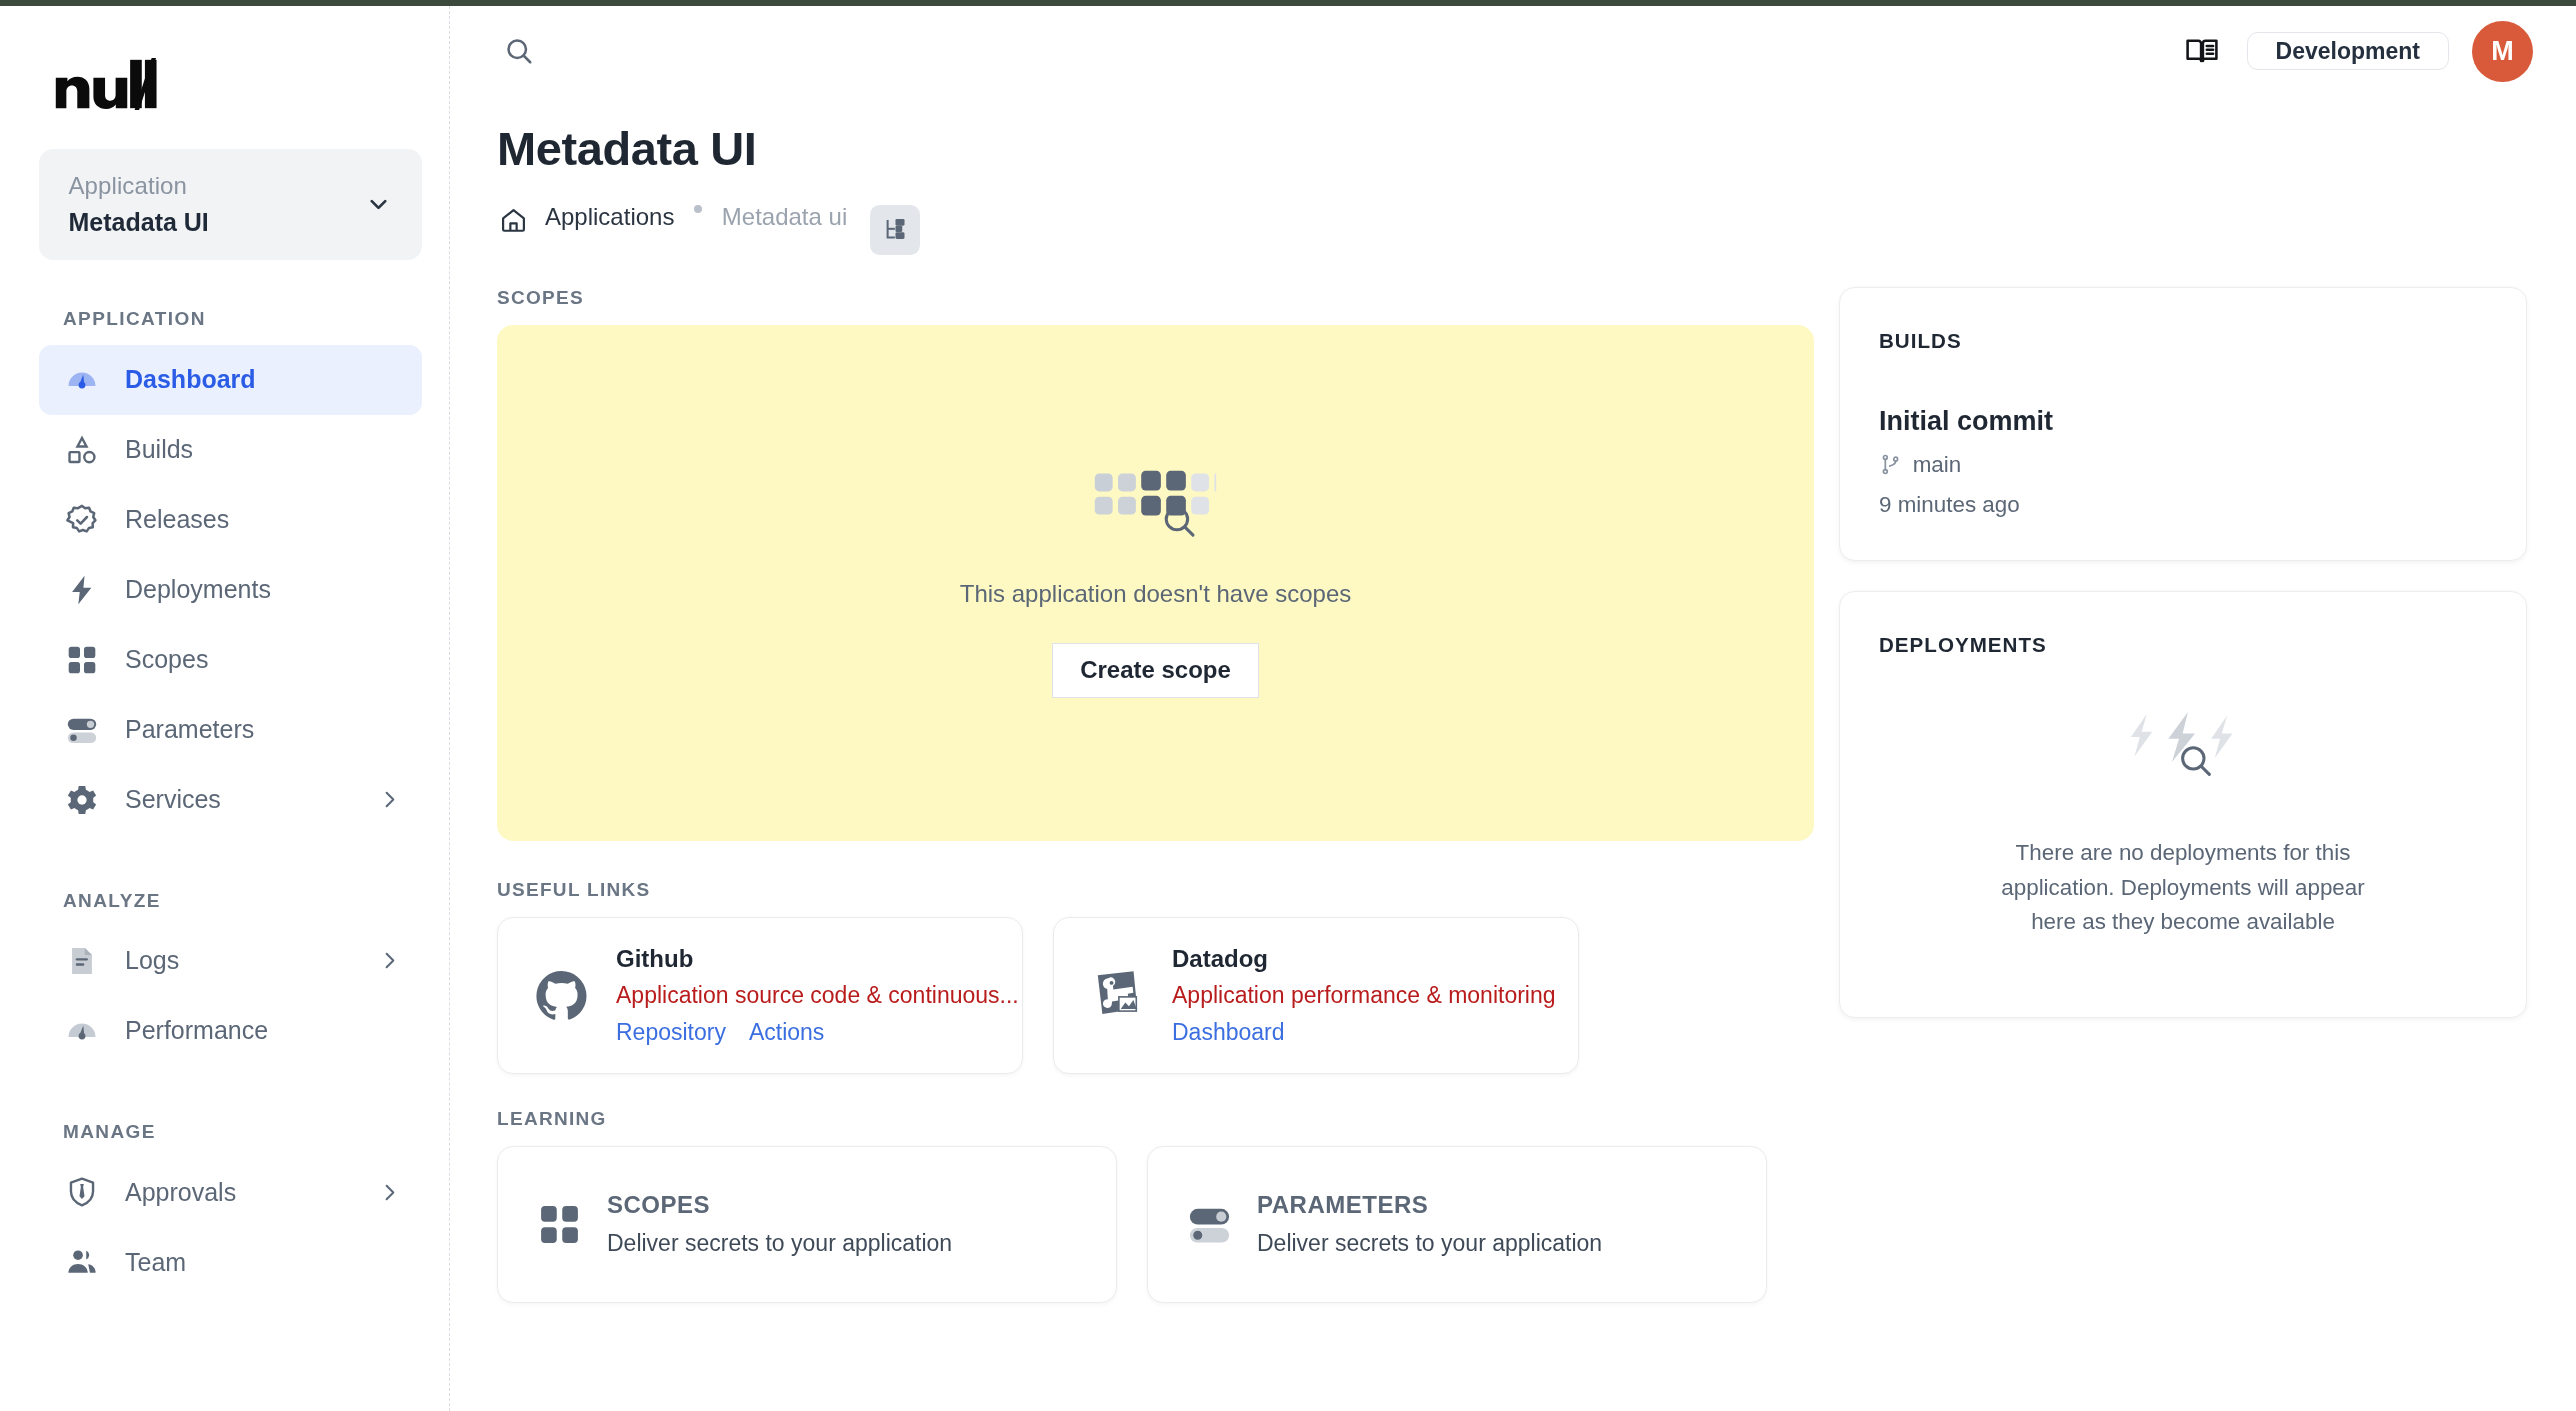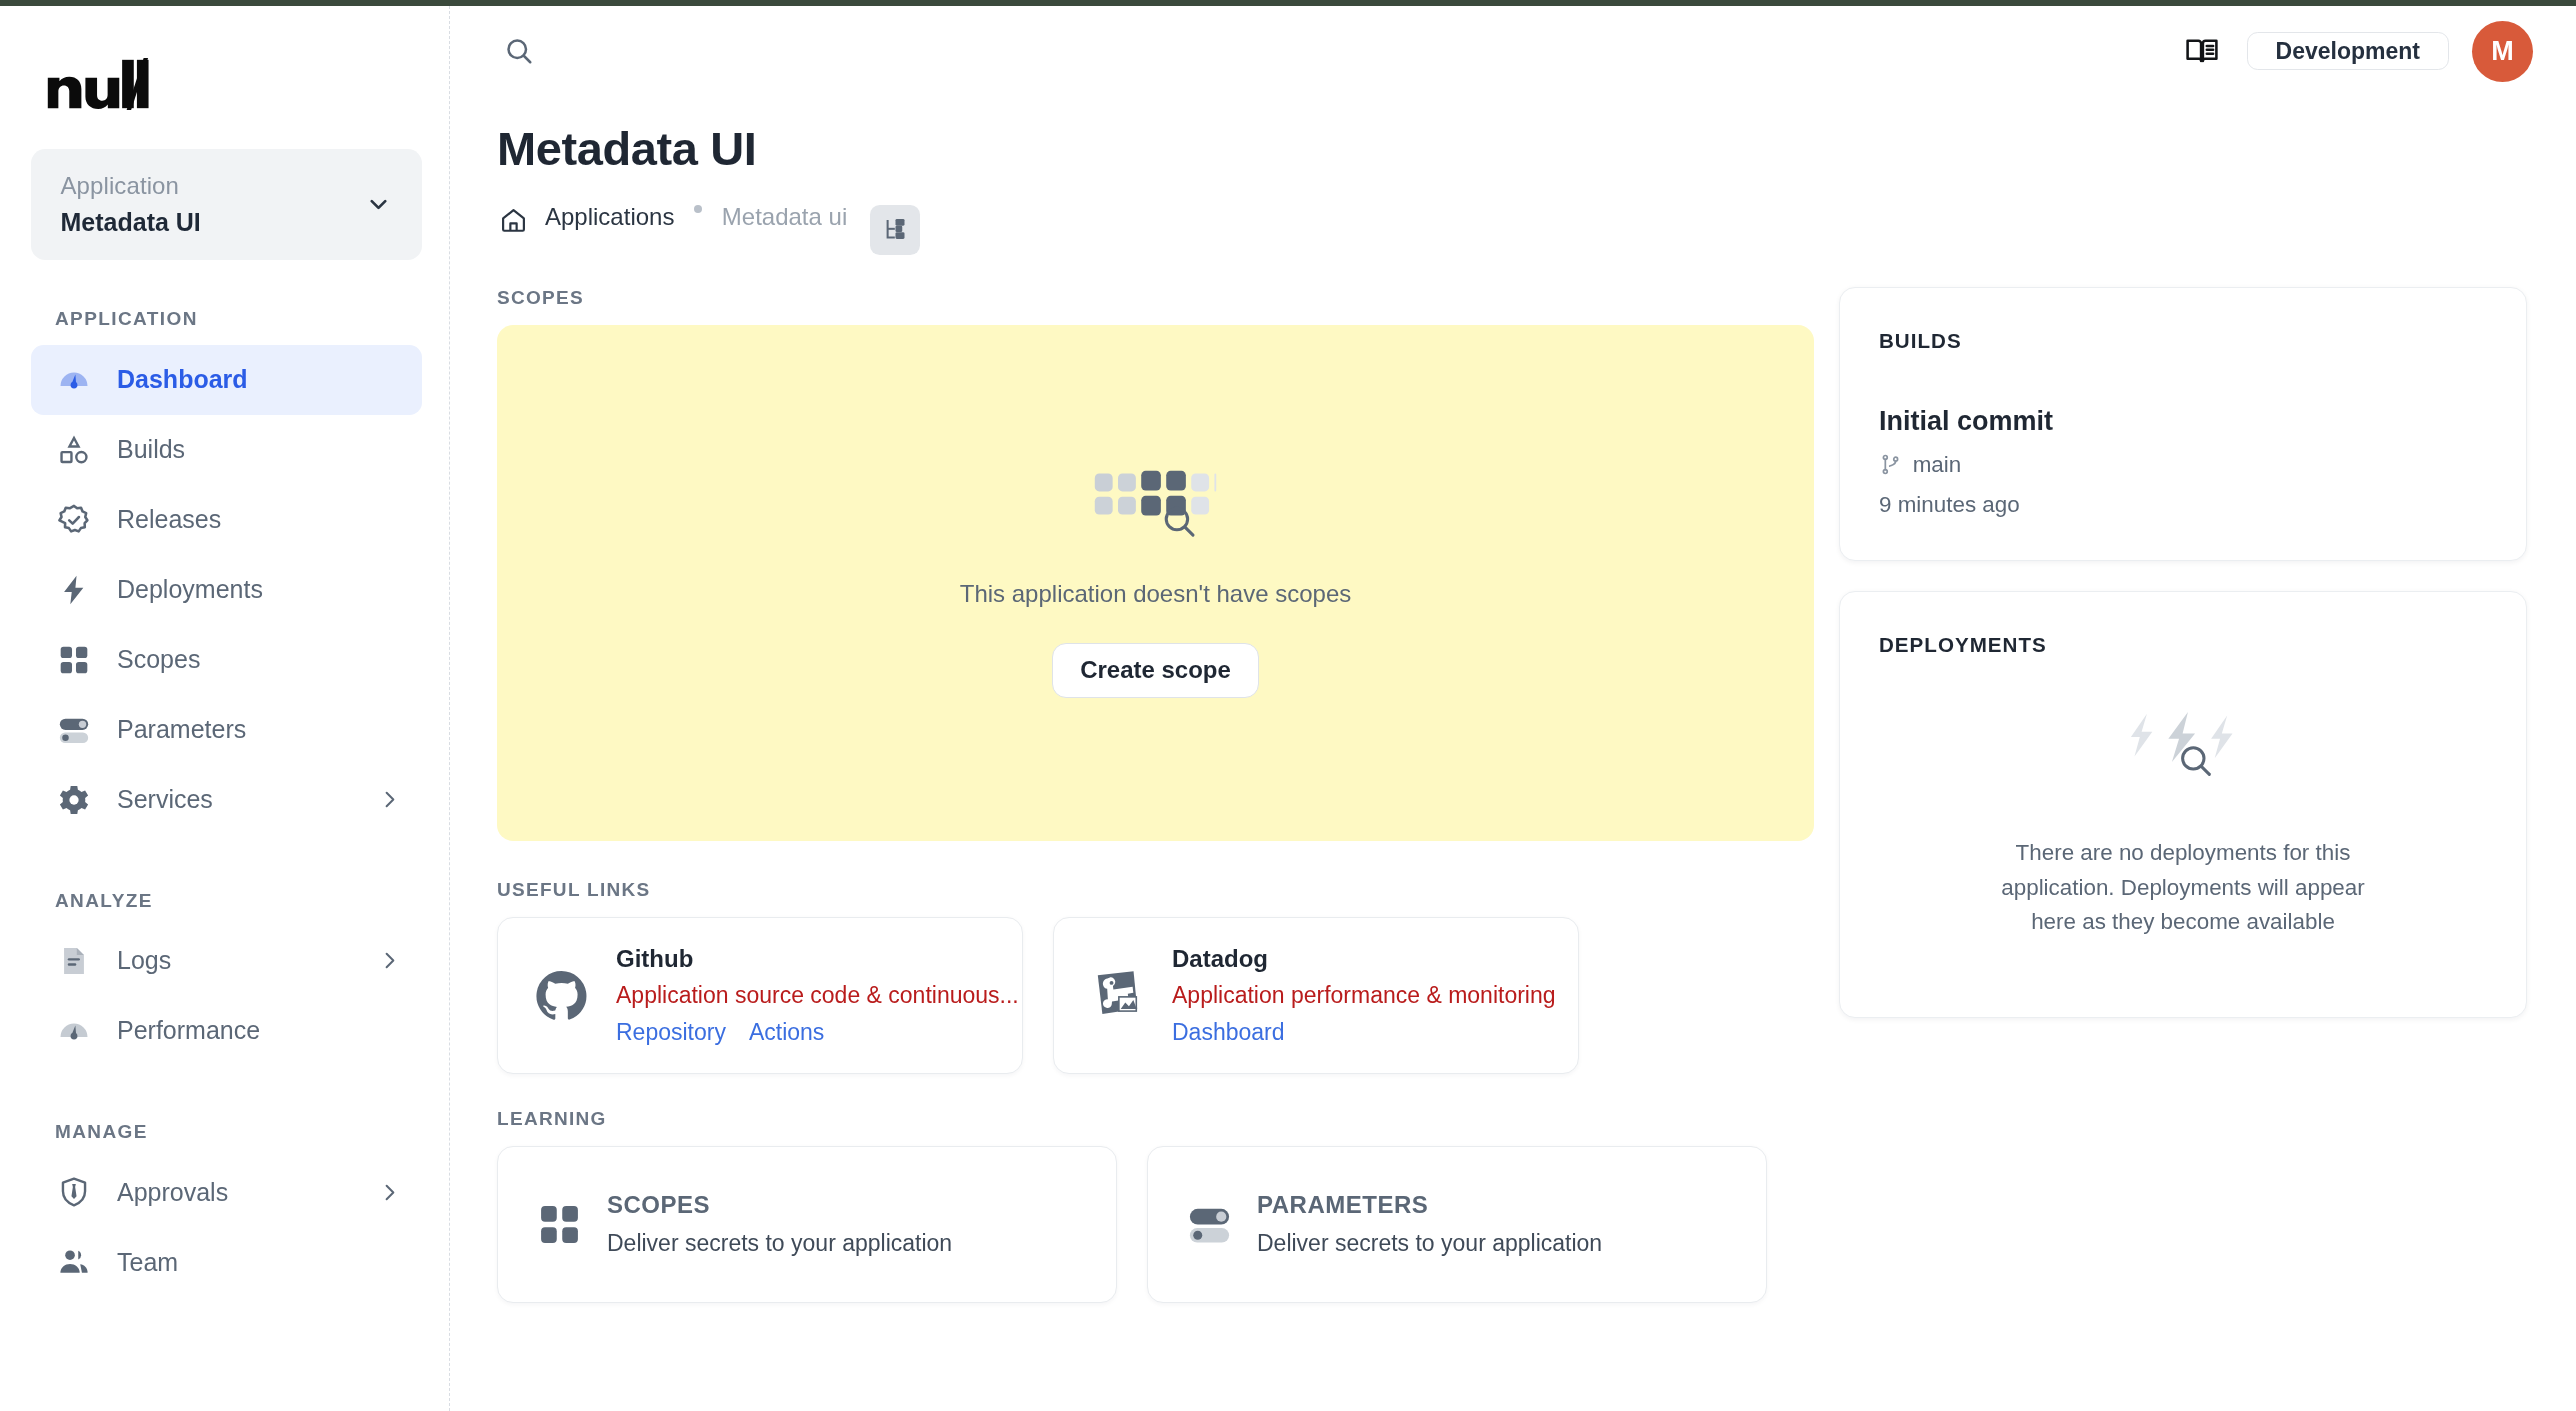--- a/index.html
+++ b/index.html
@@ -32,21 +32,21 @@
     display: flex;
   }
 
   
   .sidebar {
     width: 450px;
     height: 100%;
     flex: 0 0 450px;
     background: #ffffff;
     border-right: 1.8px dashed #d9dde3;
-    padding: 0 0 0 4px;
+    padding: 0 0 0 12px;
     position: relative;
     overflow: hidden;
   }
 
   .logo-wrap {
     padding: 52px 0 0 42px;
     height: 134px;
   }
   .logo-svg { display: block; }
 
@@ -244,21 +244,21 @@
   .empty-illus { margin-bottom: 36px; }
   .empty-text {
     font-size: 24px;
     color: #5b6776;
     line-height: 1.4;
   }
   .create-btn {
     margin-top: 32px;
     height: 55px;
     border: 1.8px solid #dfe3e8;
-    border-radius: 14px;
+    border-radius: 0;
     background: #fff;
     font-size: 24px;
     font-weight: bold;
     color: #1f2733;
     padding: 0 27px;
     display: flex; align-items: center;
     cursor: pointer;
     font-family: "Liberation Sans", sans-serif;
   }
 

